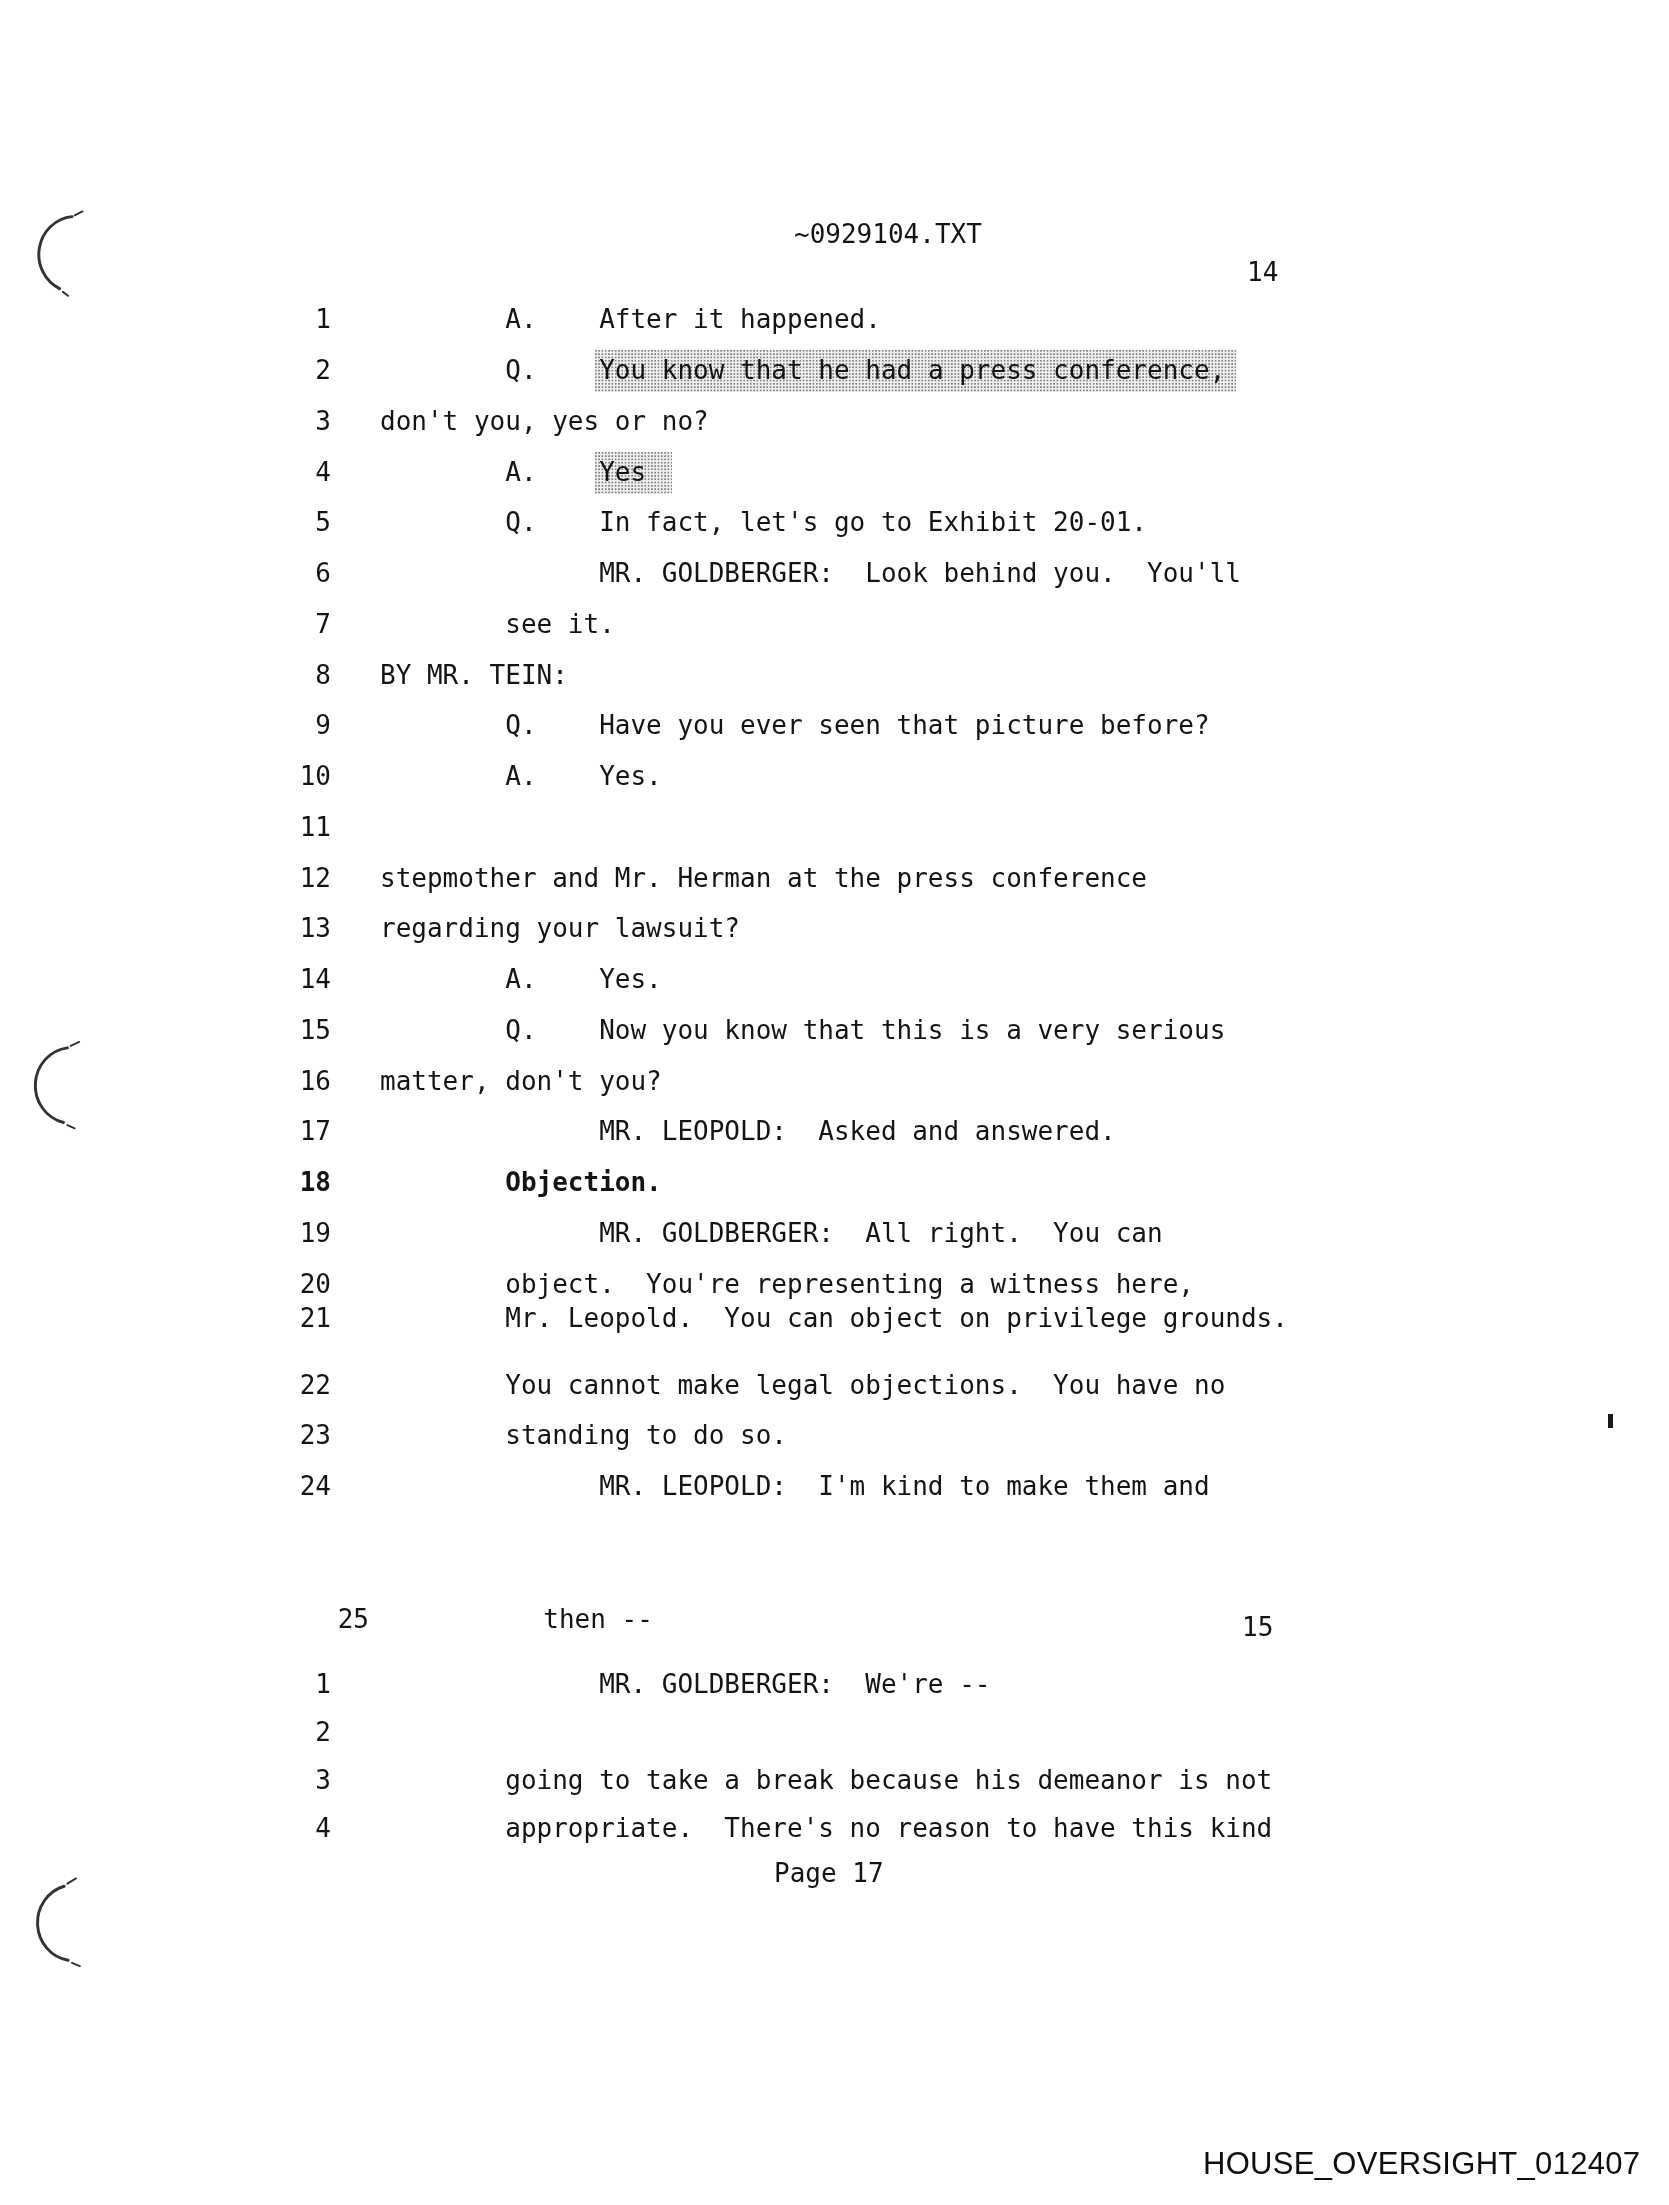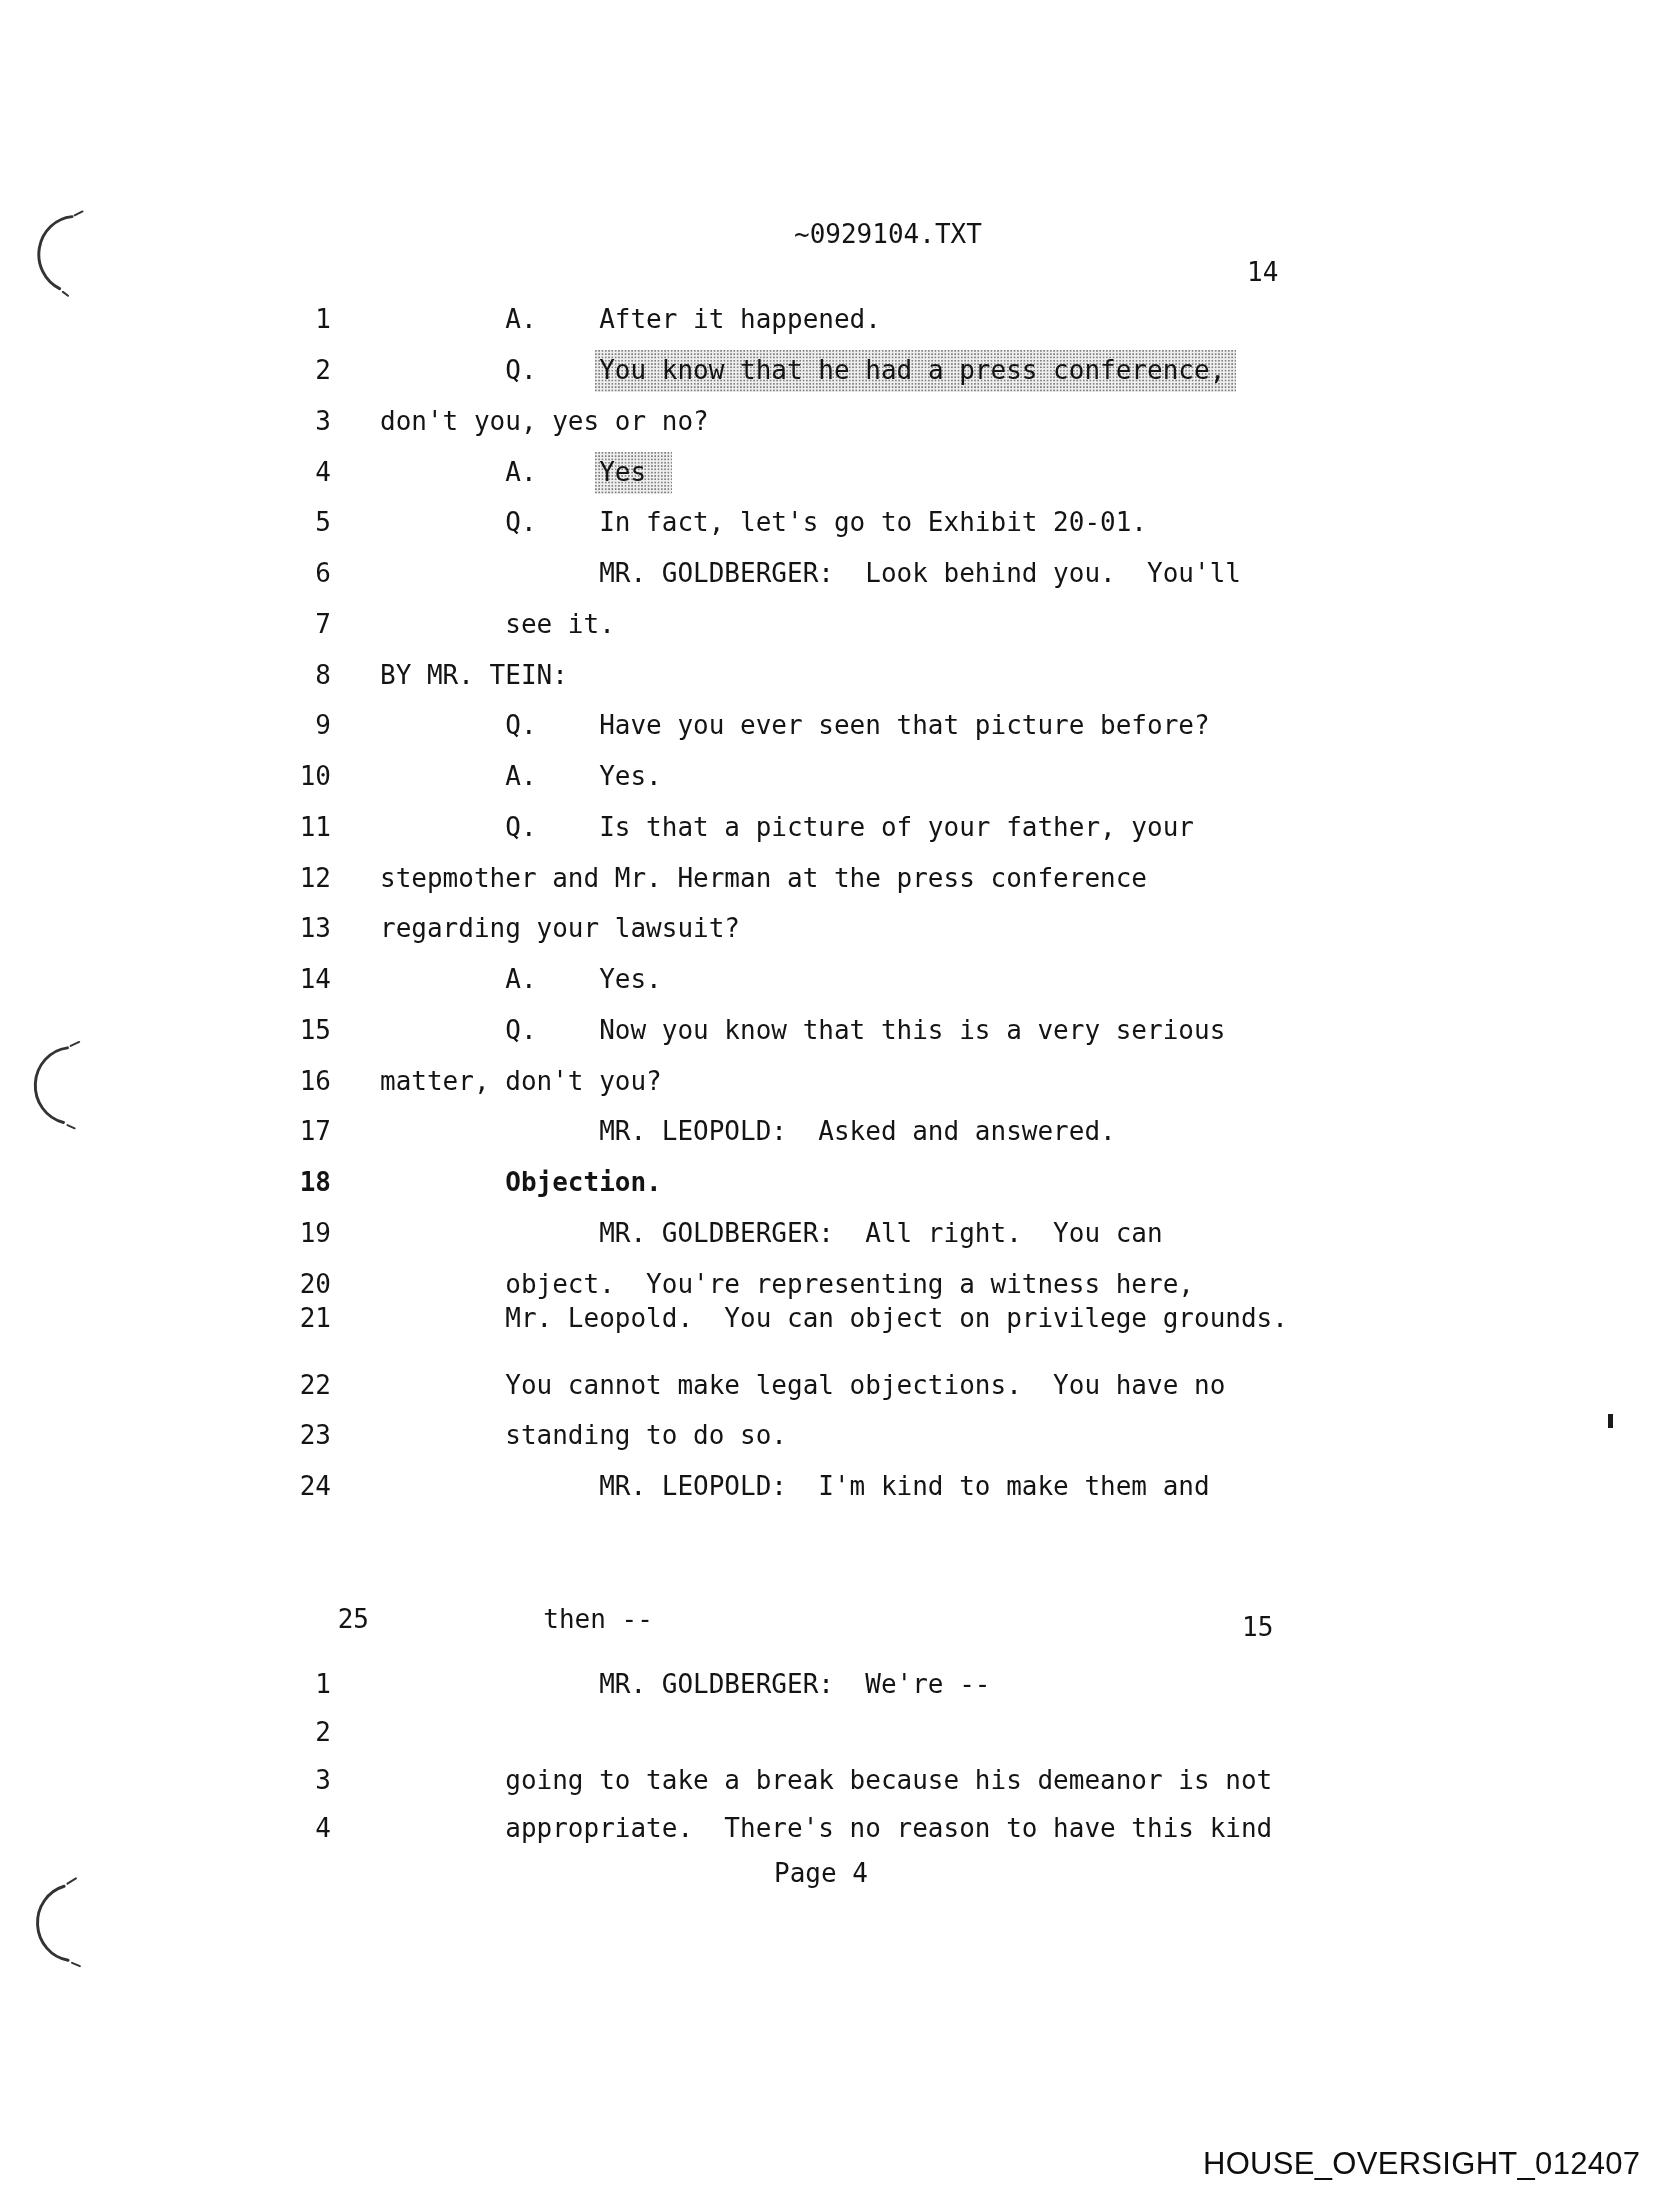--- a/index.html
+++ b/index.html
@@ -129,21 +129,20 @@
       <div class="line" style="top: 710px;">
         <span class="num">9</span>
         <span class="txt"><span>        Q.    Have you ever seen that picture before?</span></span>
       </div>
       <div class="line" style="top: 761px;">
         <span class="num">10</span>
         <span class="txt"><span>        A.    Yes.</span></span>
       </div>
       <div class="line" style="top: 812px;">
         <span class="num">11</span>
-        <span class="txt"><span>        Q.    Is that a picture of your father, your</span></span>
       </div>
       <div class="line" style="top: 863px;">
         <span class="num">12</span>
         <span class="txt"><span>stepmother and Mr. Herman at the press conference</span></span>
       </div>
       <div class="line" style="top: 913px;">
         <span class="num">13</span>
         <span class="txt"><span>regarding your lawsuit?</span></span>
       </div>
       <div class="line" style="top: 964px;">
@@ -209,20 +208,20 @@
       <div class="line" style="top: 1765px;">
         <span class="num">3</span>
         <span class="txt"><span>        going to take a break because his demeanor is not</span></span>
       </div>
       <div class="line" style="top: 1813px;">
         <span class="num">4</span>
         <span class="txt"><span>        appropriate.  There's no reason to have this kind</span></span>
       </div>
     </div>
 
-  <div class="footer-page">Page 4</div>
+  <div class="footer-page">Page 17</div>
 
   <div class="speck"></div>
 
   <div class="bates">HOUSE_OVERSIGHT_012407</div>
 
 </div>
 
 
 </body></html>

